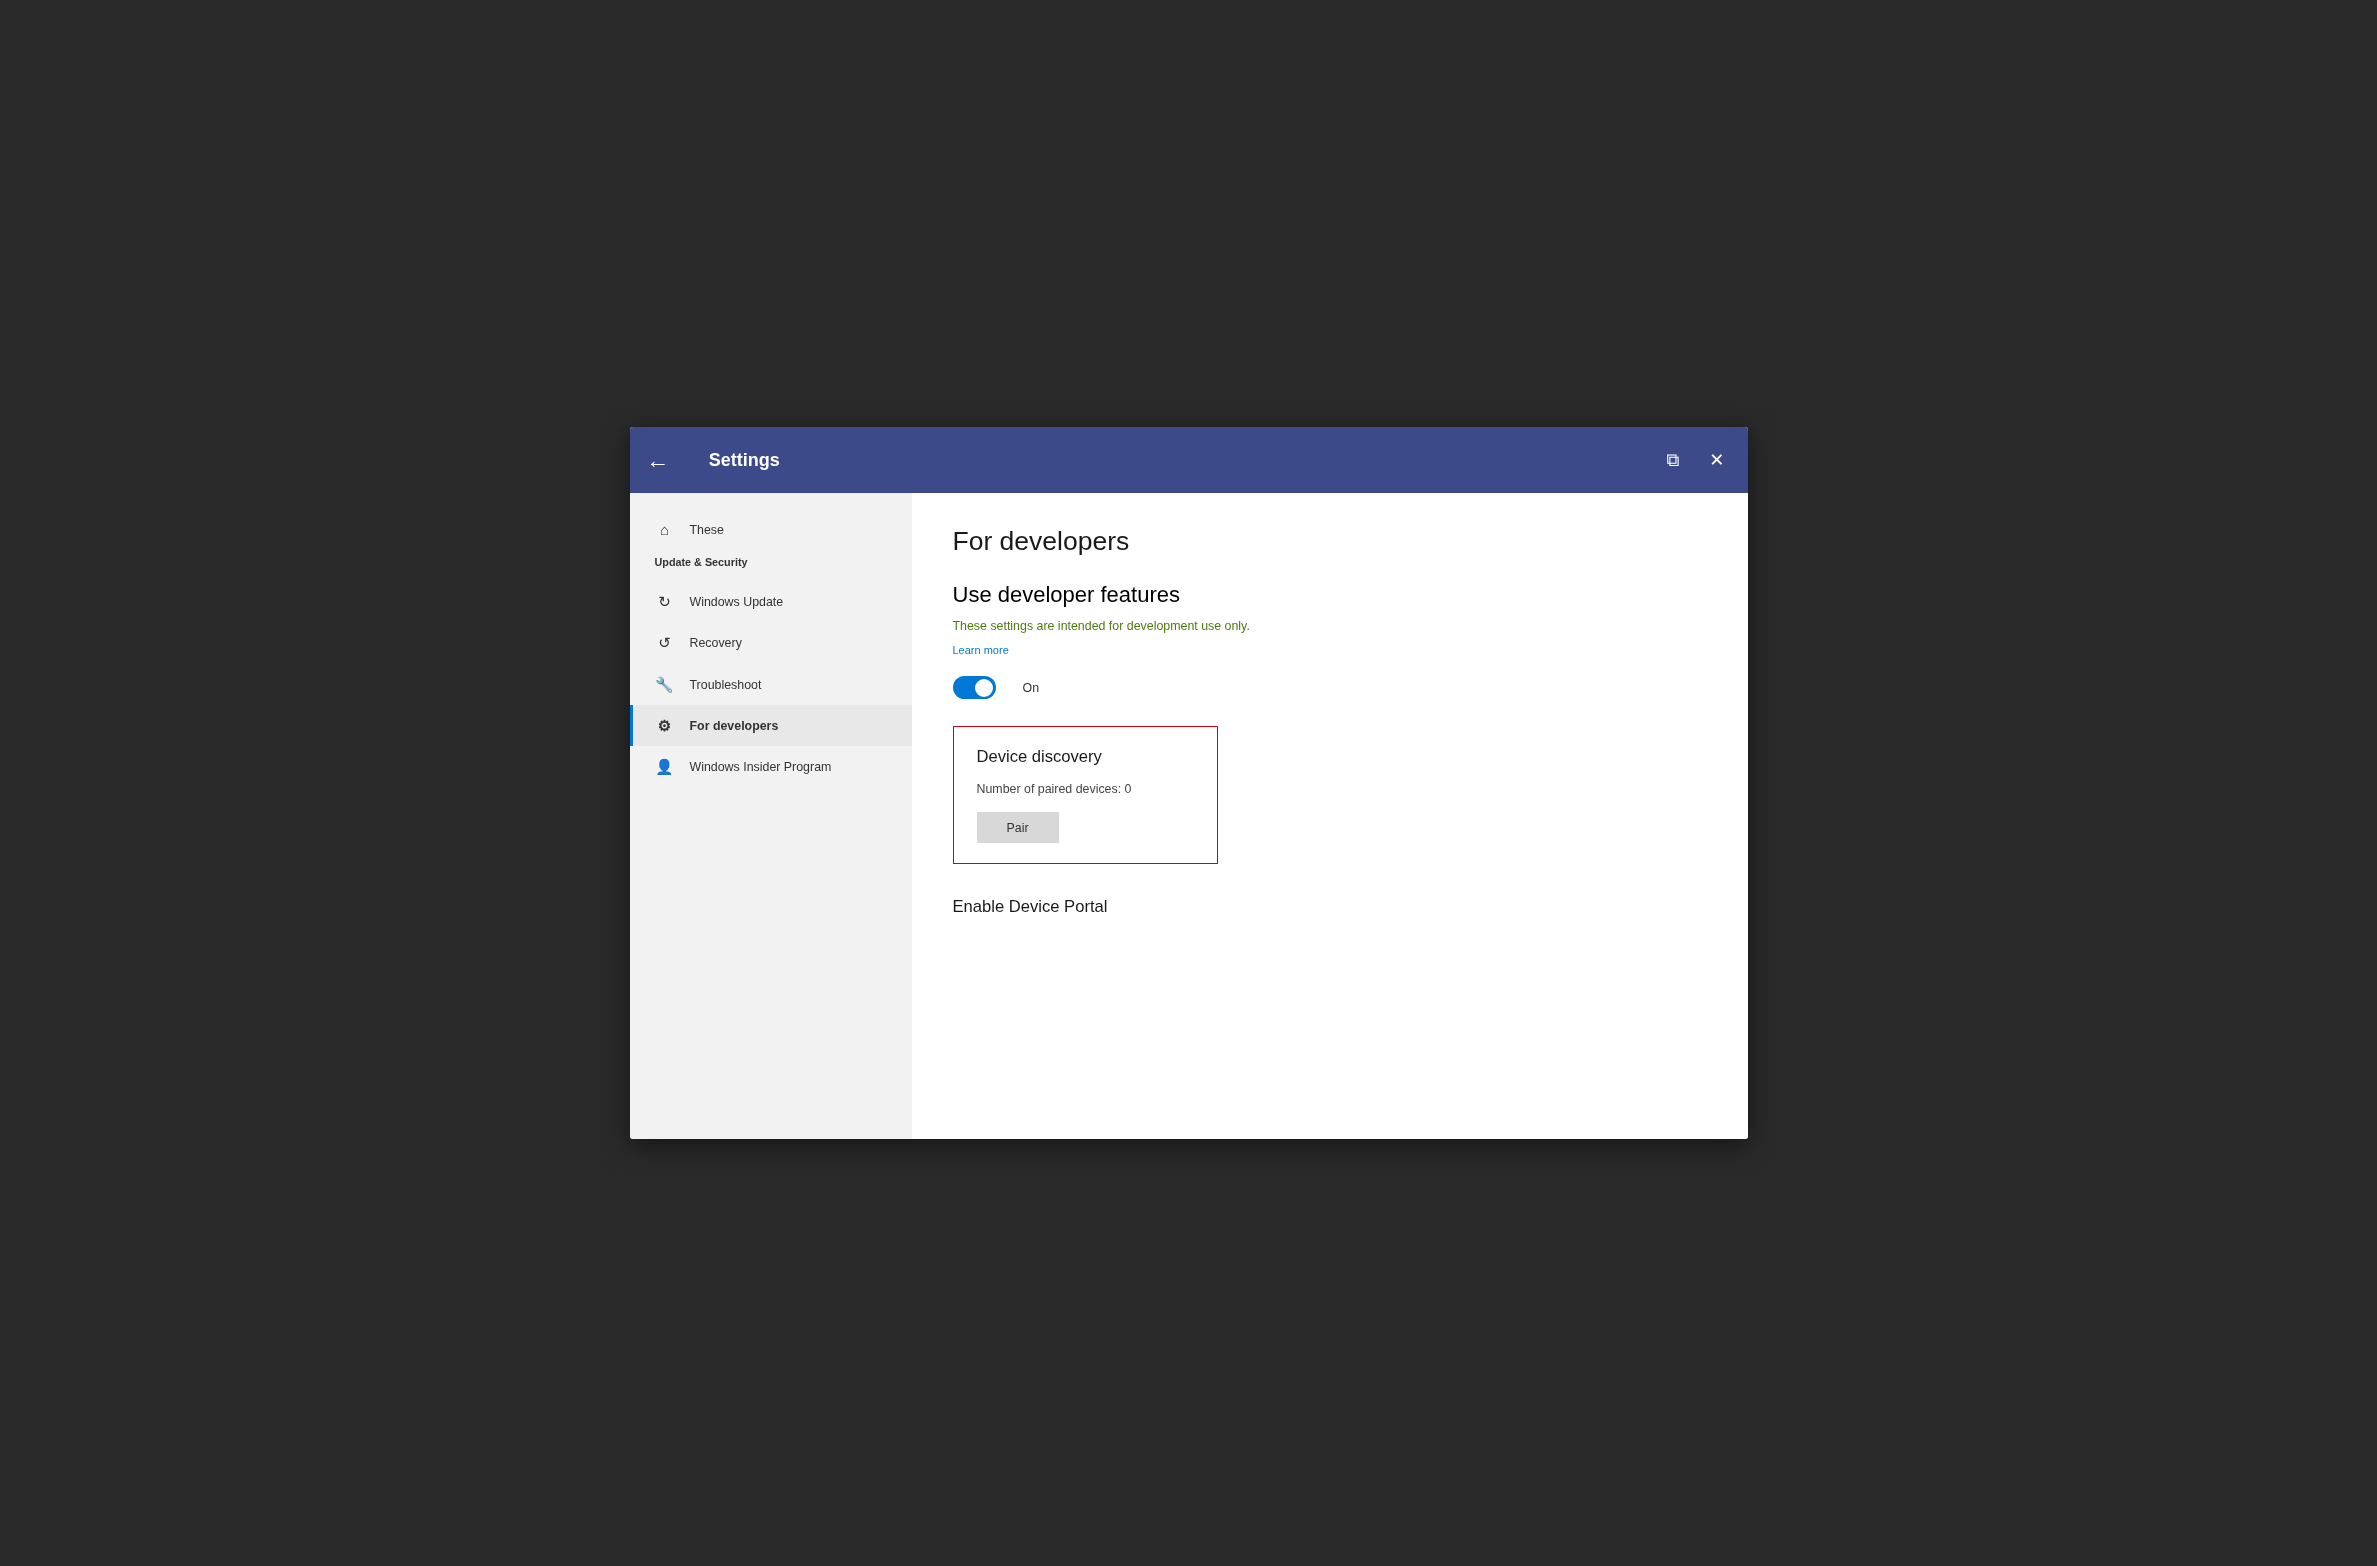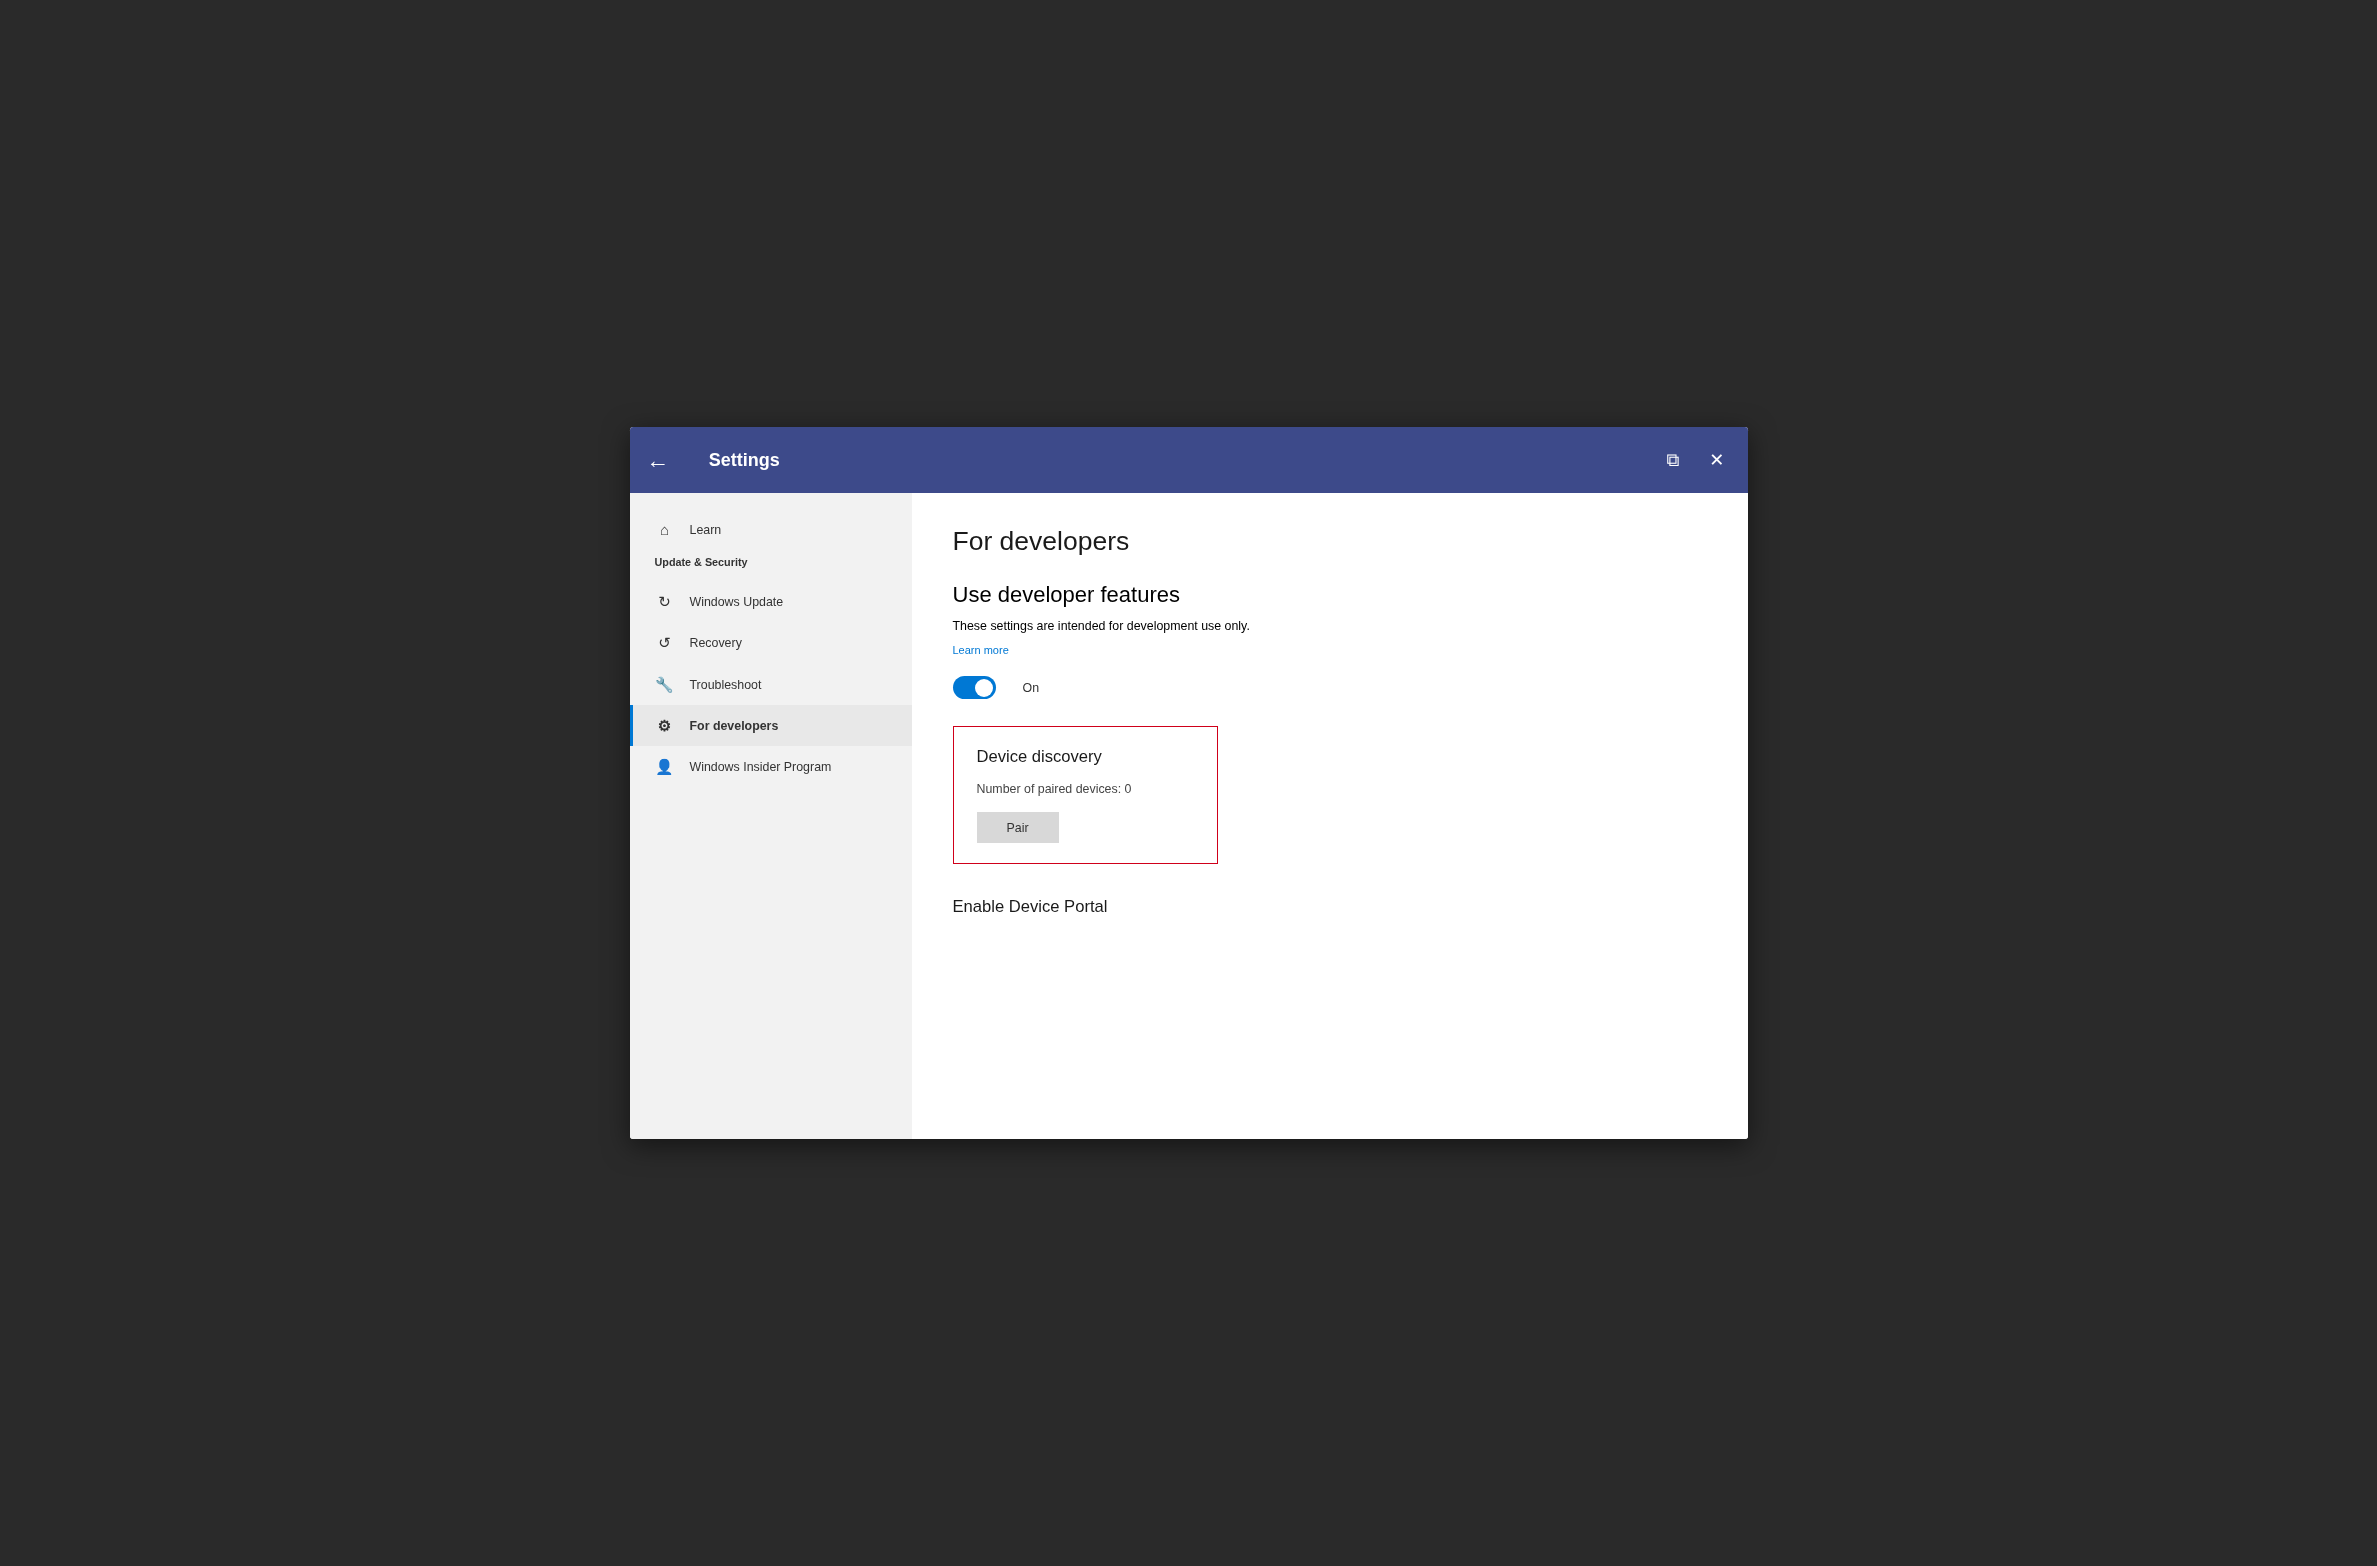--- a/index.html
+++ b/index.html
@@ -131,21 +131,21 @@
       margin-bottom: 25px;
     }
     .section-title {
       font-size: 22px;
       font-weight: 400;
       color: #000000;
       margin-bottom: 9px;
     }
     .section-desc {
       font-size: 12.4px;
-      color: #000000;
+      color: #4d7c0f;
       margin-bottom: 6.6px;
       line-height: 1.5;
     }
     .learn-more-link {
       color: #0078d4;
       font-size: 11px;
       text-decoration: none;
       cursor: pointer;
       display: inline-block;
       margin-bottom: 20px;
@@ -230,21 +230,21 @@
       <button class="titlebar-btn titlebar-close">✕</button>
     </div>
   </div>
 
   <div class="main-area">
 
     <div class="sidebar">
 
       <div class="sidebar-item">
         <span class="sidebar-icon">⌂</span>
-        <span class="sidebar-label">Learn</span>
+        <span class="sidebar-label">These</span>
       </div>
 
       <div class="sidebar-section-title">Update &amp; Security</div>
 
       <div class="sidebar-item">
         <span class="sidebar-icon">↻</span>
         <span class="sidebar-label">Windows Update</span>
       </div>
 
       <div class="sidebar-item">

